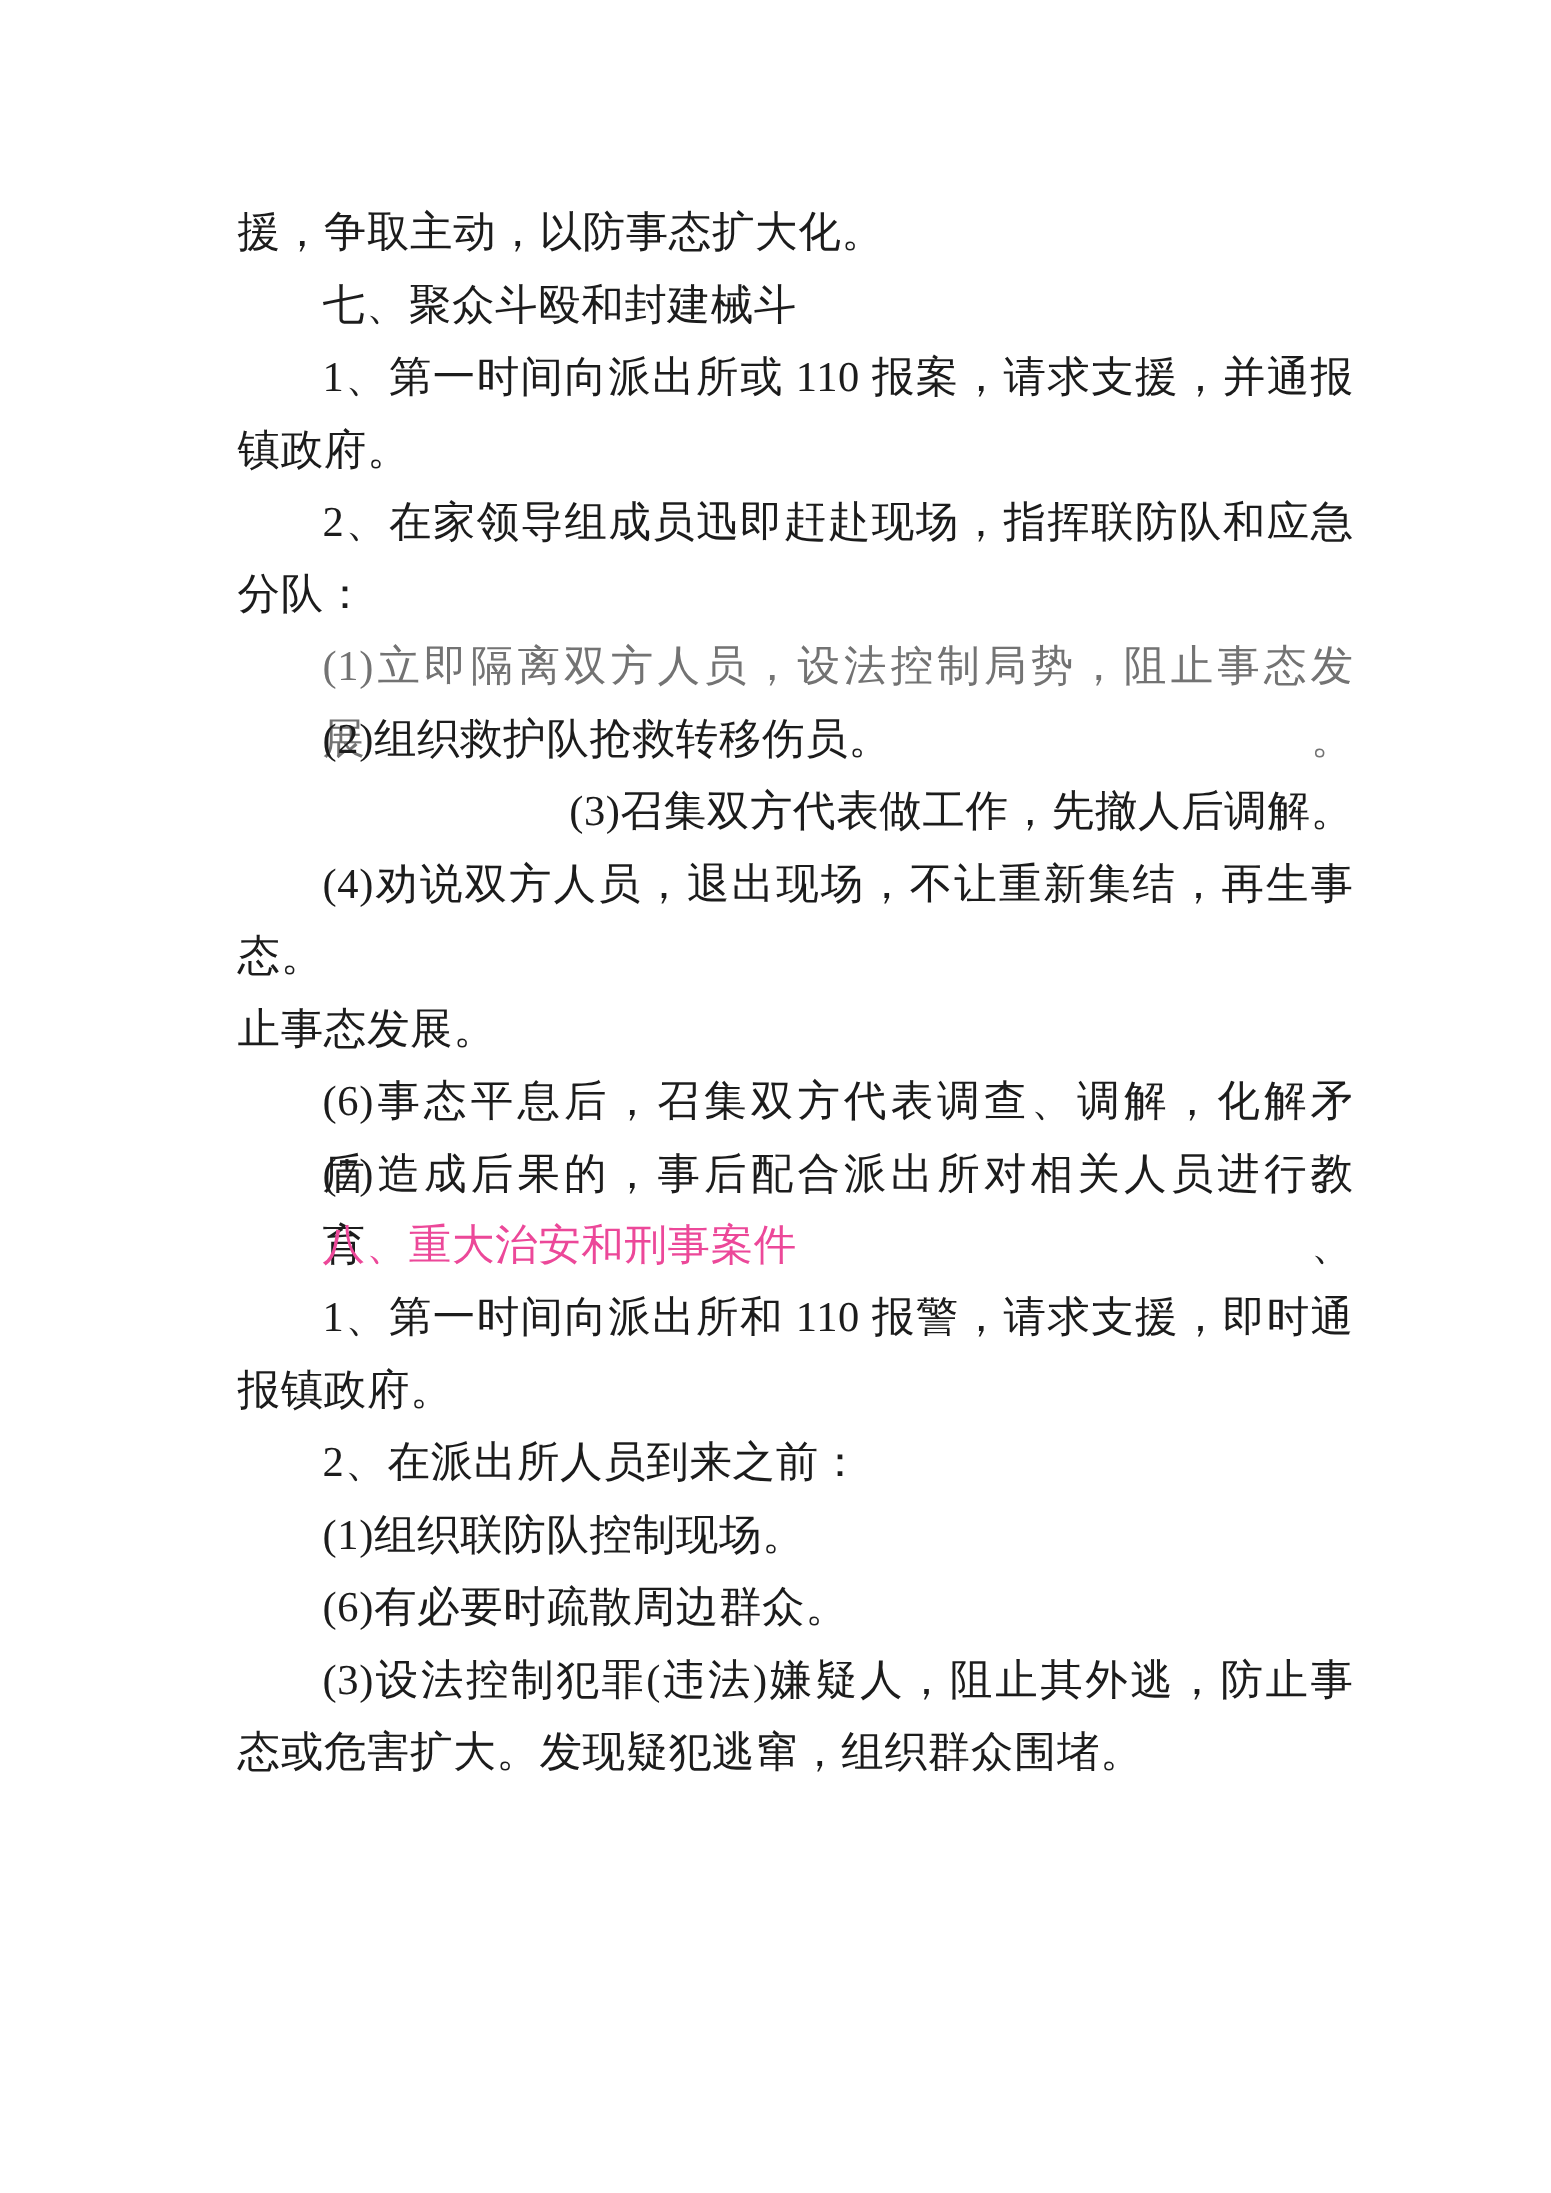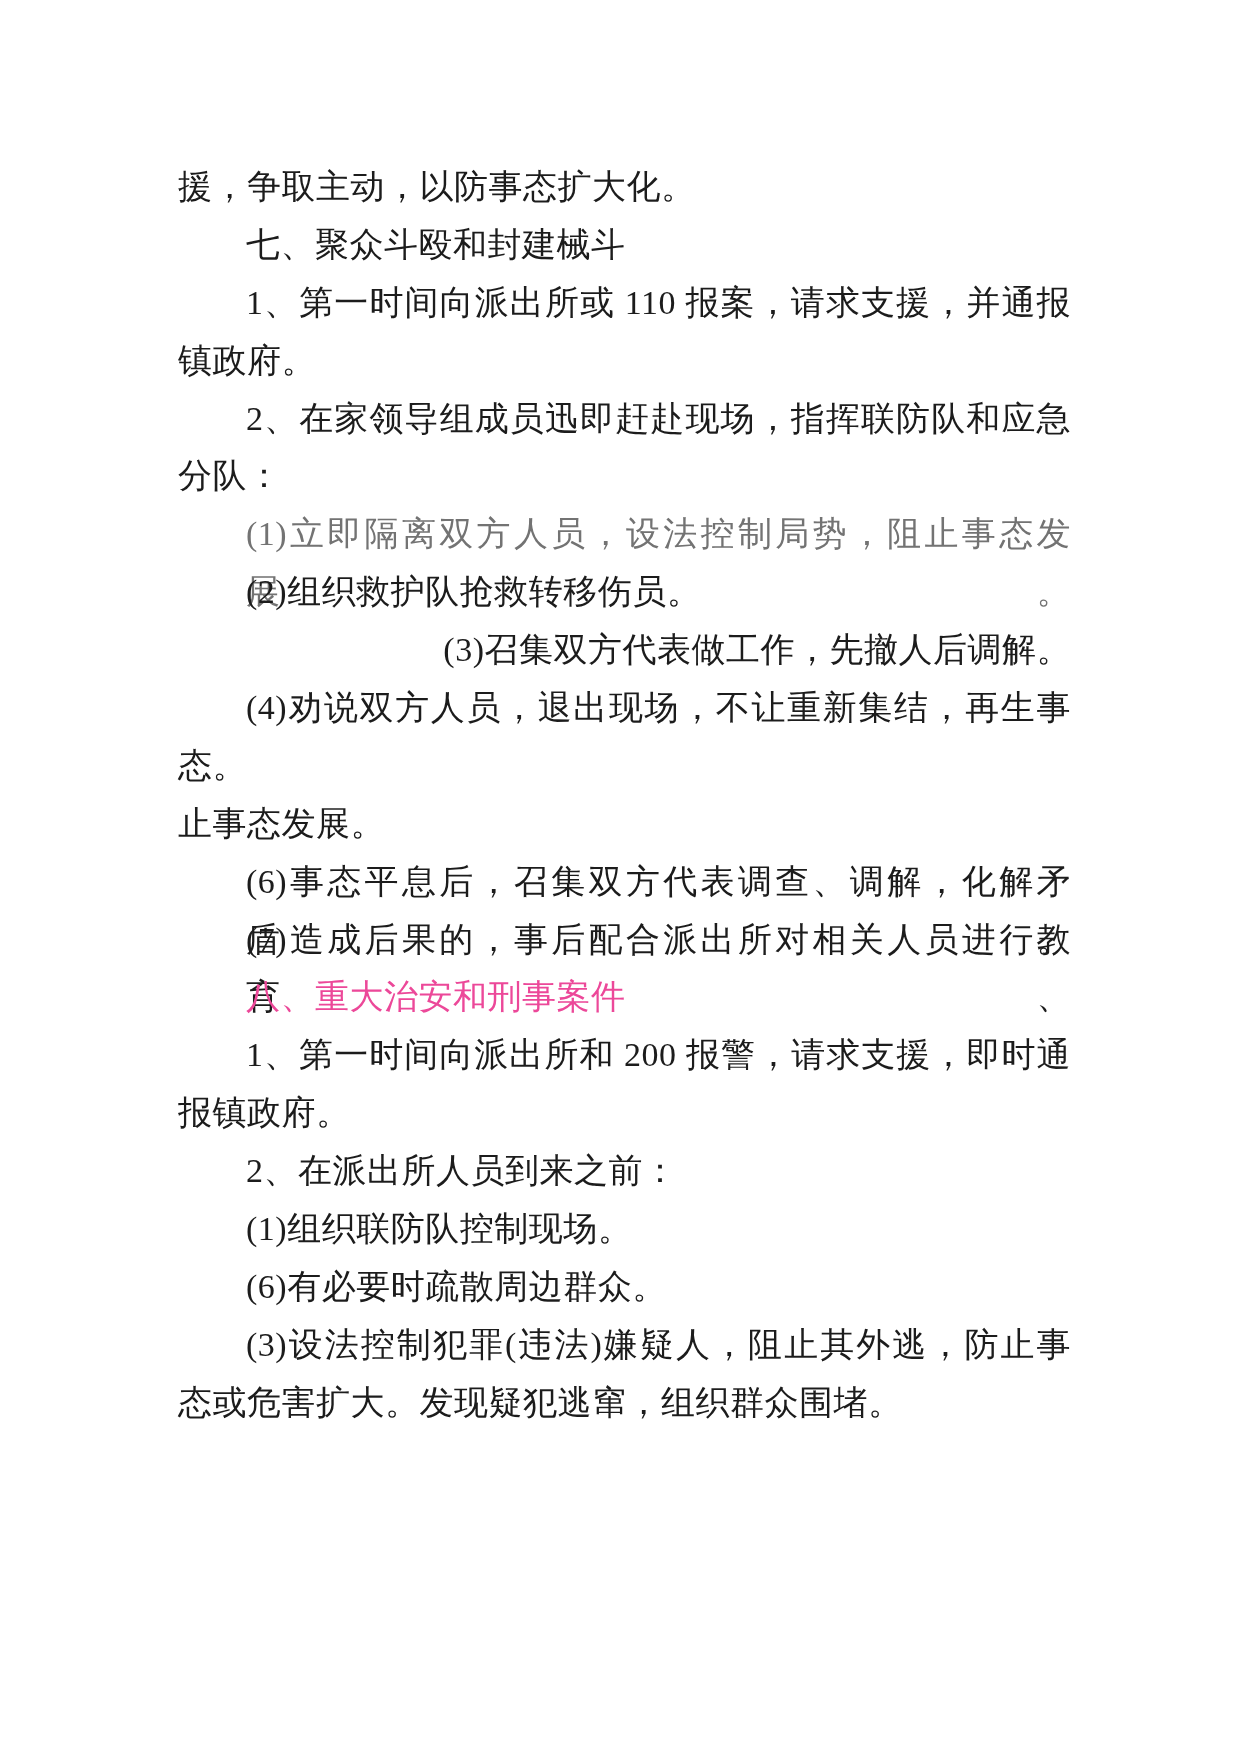--- a/index.html
+++ b/index.html
@@ -10,21 +10,21 @@
   .page {
     position: relative;
     width: 1241px;
     height: 1754px;
     background: #ffffff;
     overflow: hidden;
     font-family: "Liberation Serif", "DejaVu Serif", serif;
   }
   .text-block {
     position: absolute;
-    left: 178px;
+    left: 190px;
     top: 158px;
     width: 893px;
   }
   .line {
     height: 57.9px;
     line-height: 57.9px;
     font-size: 34px;
     color: #1c1c1c;
     letter-spacing: 0.5px;
     white-space: nowrap;
@@ -54,21 +54,21 @@
       <div class="line" style="color: rgb(28, 28, 28);">分队：</div>
       <div class="line indent justify" style="color: #737373;">(1)立即隔离双方人员，设法控制局势，阻止事态发展。</div>
       <div class="line indent" style="color: rgb(28, 28, 28);">(2)组织救护队抢救转移伤员。</div>
       <div class="line indent" style="color: rgb(28, 28, 28); text-align: right;">(3)召集双方代表做工作，先撤人后调解。</div>
       <div class="line indent justify" style="color: rgb(28, 28, 28);">(4)劝说双方人员，退出现场，不让重新集结，再生事</div>
       <div class="line" style="color: rgb(28, 28, 28);">态。</div>
       <div class="line" style="color: rgb(28, 28, 28);">止事态发展。</div>
       <div class="line indent justify" style="color: rgb(28, 28, 28);">(6)事态平息后，召集双方代表调查、调解，化解矛盾。</div>
       <div class="line indent justify" style="color: rgb(28, 28, 28);">(7)造成后果的，事后配合派出所对相关人员进行教育、</div>
       <div class="line indent" style="color: #ec4899;">八、重大治安和刑事案件</div>
-      <div class="line indent justify" style="color: rgb(28, 28, 28);">1、第一时间向派出所和 200 报警，请求支援，即时通</div>
+      <div class="line indent justify" style="color: rgb(28, 28, 28);">1、第一时间向派出所和 110 报警，请求支援，即时通</div>
       <div class="line" style="color: rgb(28, 28, 28);">报镇政府。</div>
       <div class="line indent" style="color: rgb(28, 28, 28);">2、在派出所人员到来之前：</div>
       <div class="line indent" style="color: rgb(28, 28, 28);">(1)组织联防队控制现场。</div>
       <div class="line indent" style="color: rgb(28, 28, 28);">(6)有必要时疏散周边群众。</div>
       <div class="line indent justify" style="color: rgb(28, 28, 28); font-family: Liberation Serif, serif;">(3)设法控制犯罪(违法)嫌疑人，阻止其外逃，防止事</div>
       <div class="line" style="color: rgb(28, 28, 28);">态或危害扩大。发现疑犯逃窜，组织群众围堵。</div>
     </div>
 </div>
 
 </body></html>

